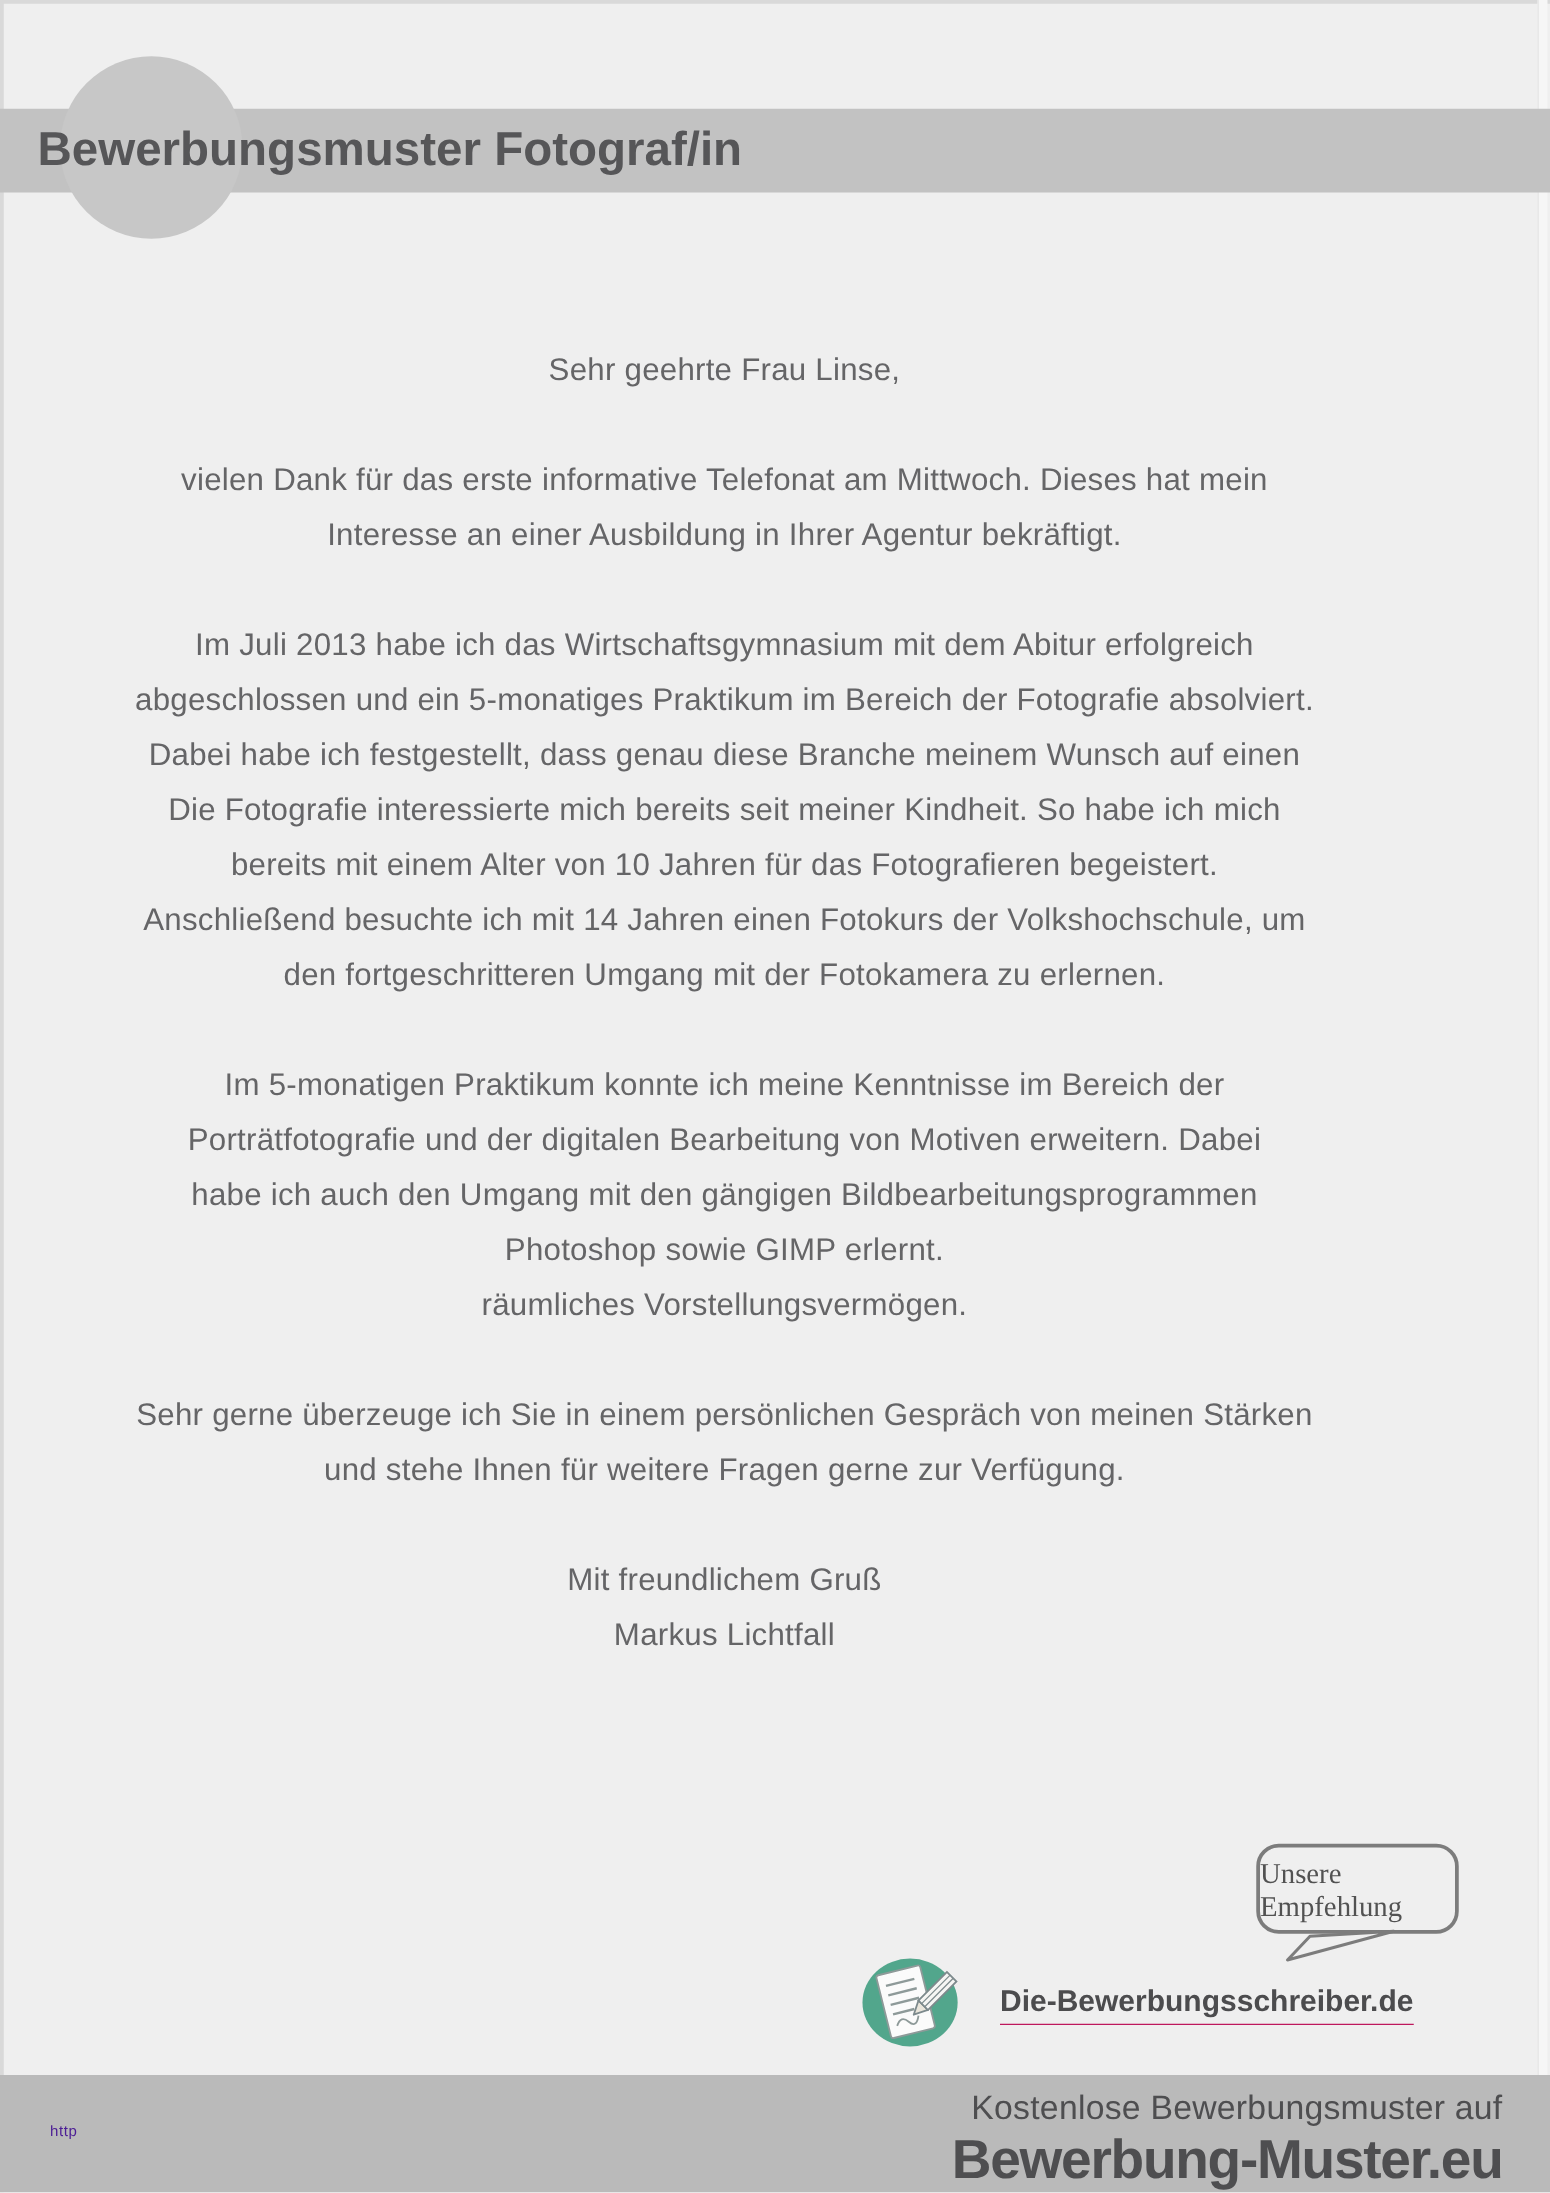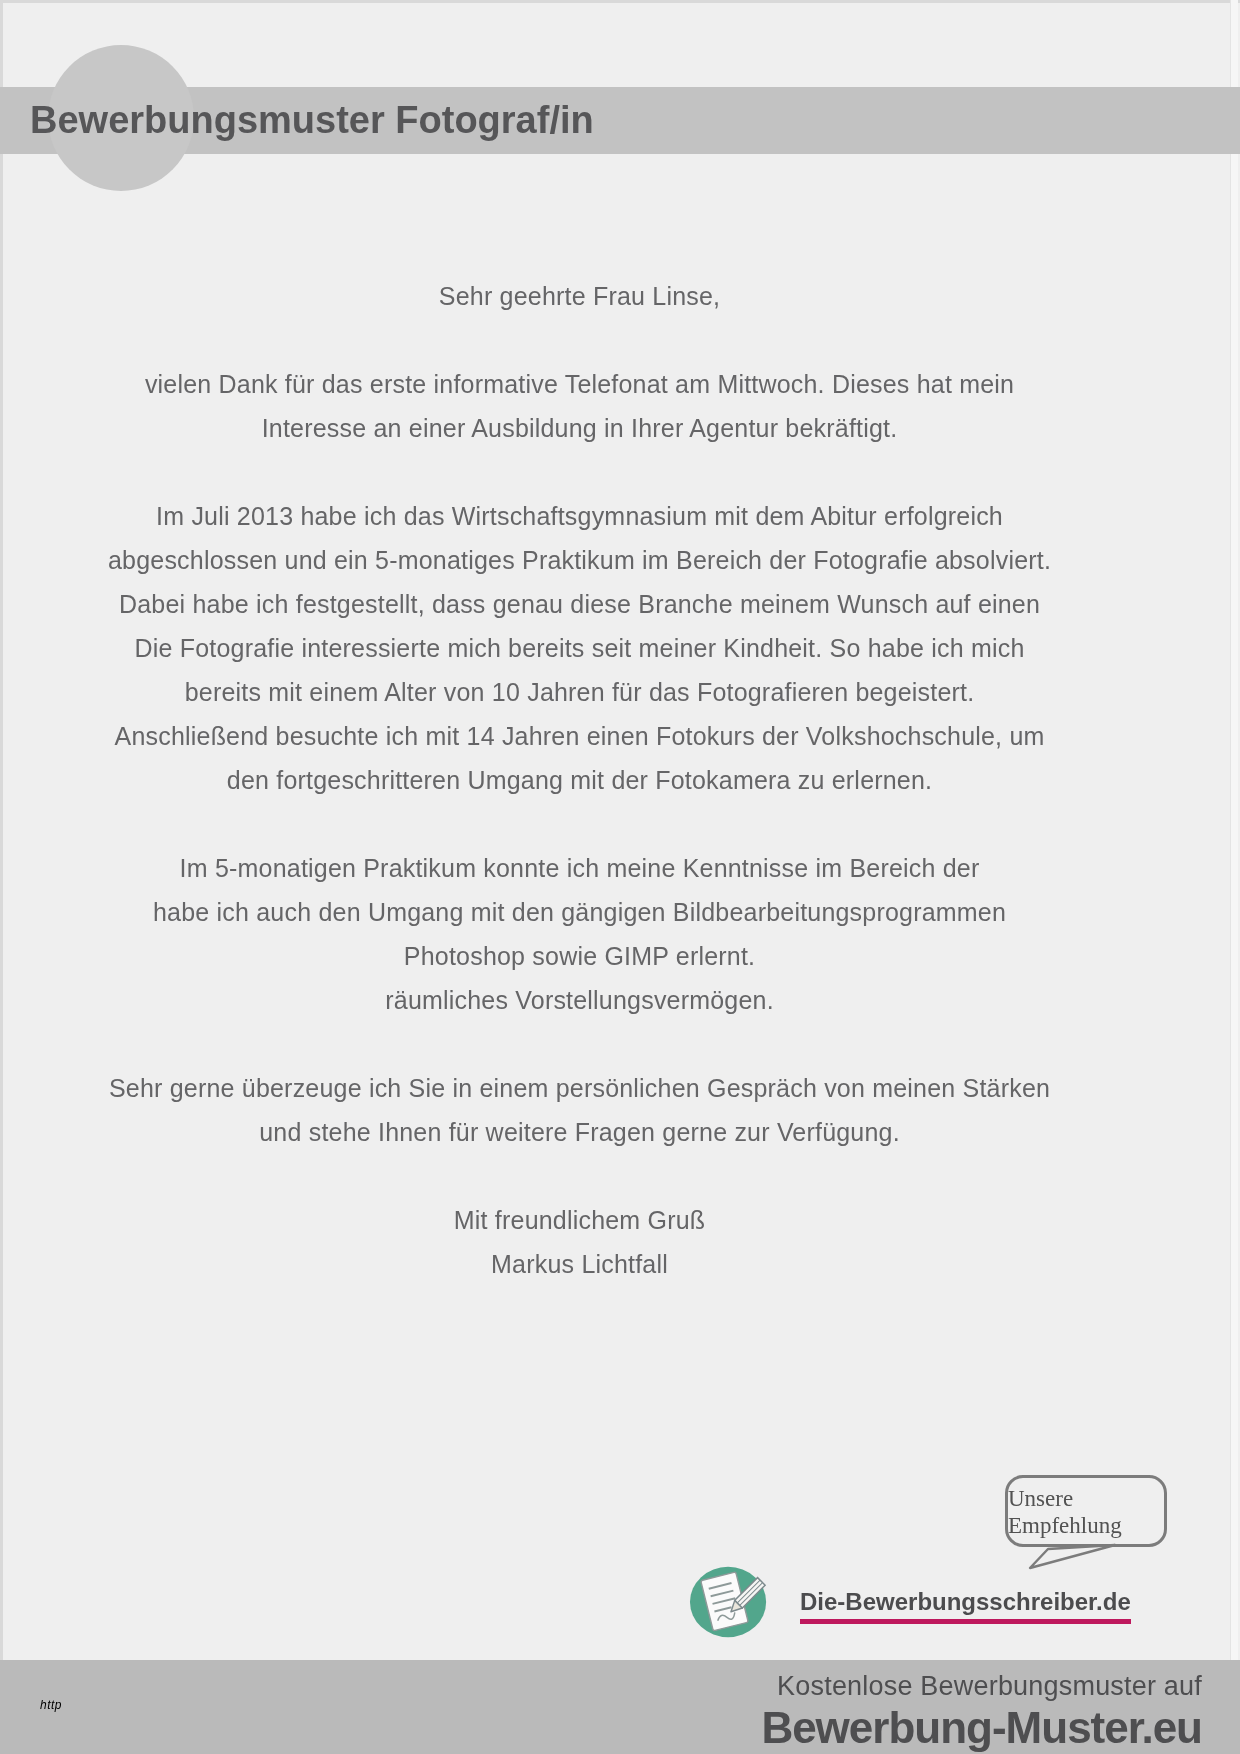--- a/index.html
+++ b/index.html
@@ -34,30 +34,30 @@
     text-align:left;padding-top:7px;
   }
   .bubble .bline{font-family:"Liberation Serif",serif;font-size:23px;line-height:27px;color:#525252;}
   .bubble-tail{position:absolute;left:1016px;top:1540px;z-index:3;}
 
   
   .rec-icon{position:absolute;left:687px;top:1561px;width:86px;height:82px;}
   .rec-link{
     position:absolute;left:800px;top:1588px;
     font-size:24px;font-weight:bold;color:#4c4c4e;
-    border-bottom:5px solid #be185d;padding-bottom:3px;
+    border-bottom:1px solid #be185d;padding-bottom:3px;
     letter-spacing:0;text-decoration:none;white-space:nowrap;
   }
 
   
   .footer{position:absolute;left:0;top:1660px;width:100%;height:94px;background:#bababa;}
   .footer-inner{position:absolute;right:38px;top:0;text-align:right;}
   .footer-tagline{font-size:27px;color:#4e4e50;margin-top:11px;letter-spacing:.2px;}
   .footer-site{font-size:44px;font-weight:bold;color:#4e4e50;letter-spacing:-1px;margin-top:1px;}
-  .footer-watermark{position:absolute;left:40px;top:38px;font-size:12px;color:#000000;letter-spacing:.5px;font-style:italic;}
+  .footer-watermark{position:absolute;left:40px;top:38px;font-size:12px;color:#4c1d95;letter-spacing:.5px;}
 </style>
 </head>
 <body>
 
 <div class="page">
 
   <div class="edge-top"></div>
   <div class="edge-left"></div>
   <div class="edge-right"></div>
 
@@ -77,20 +77,21 @@
       <div class="line">Im Juli 2013 habe ich das Wirtschaftsgymnasium mit dem Abitur erfolgreich</div>
       <div class="line">abgeschlossen und ein 5-monatiges Praktikum im Bereich der Fotografie absolviert.</div>
       <div class="line">Dabei habe ich festgestellt, dass genau diese Branche meinem Wunsch auf einen</div>
       <div class="line">Die Fotografie interessierte mich bereits seit meiner Kindheit. So habe ich mich</div>
       <div class="line">bereits mit einem Alter von 10 Jahren für das Fotografieren begeistert.</div>
       <div class="line">Anschließend besuchte ich mit 14 Jahren einen Fotokurs der Volkshochschule, um</div>
       <div class="line">den fortgeschritteren Umgang mit der Fotokamera zu erlernen.</div>
     </div>
     <div class="para">
       <div class="line">Im 5-monatigen Praktikum konnte ich meine Kenntnisse im Bereich der</div>
+      <div class="line">Porträtfotografie und der digitalen Bearbeitung von Motiven erweitern. Dabei</div>
       <div class="line">habe ich auch den Umgang mit den gängigen Bildbearbeitungsprogrammen</div>
       <div class="line">Photoshop sowie GIMP erlernt.</div>
       <div class="line">räumliches Vorstellungsvermögen.</div>
     </div>
     <div class="para">
       <div class="line">Sehr gerne überzeuge ich Sie in einem persönlichen Gespräch von meinen Stärken</div>
       <div class="line">und stehe Ihnen für weitere Fragen gerne zur Verfügung.</div>
     </div>
     <div class="para">
       <div class="line">Mit freundlichem Gruß</div>

